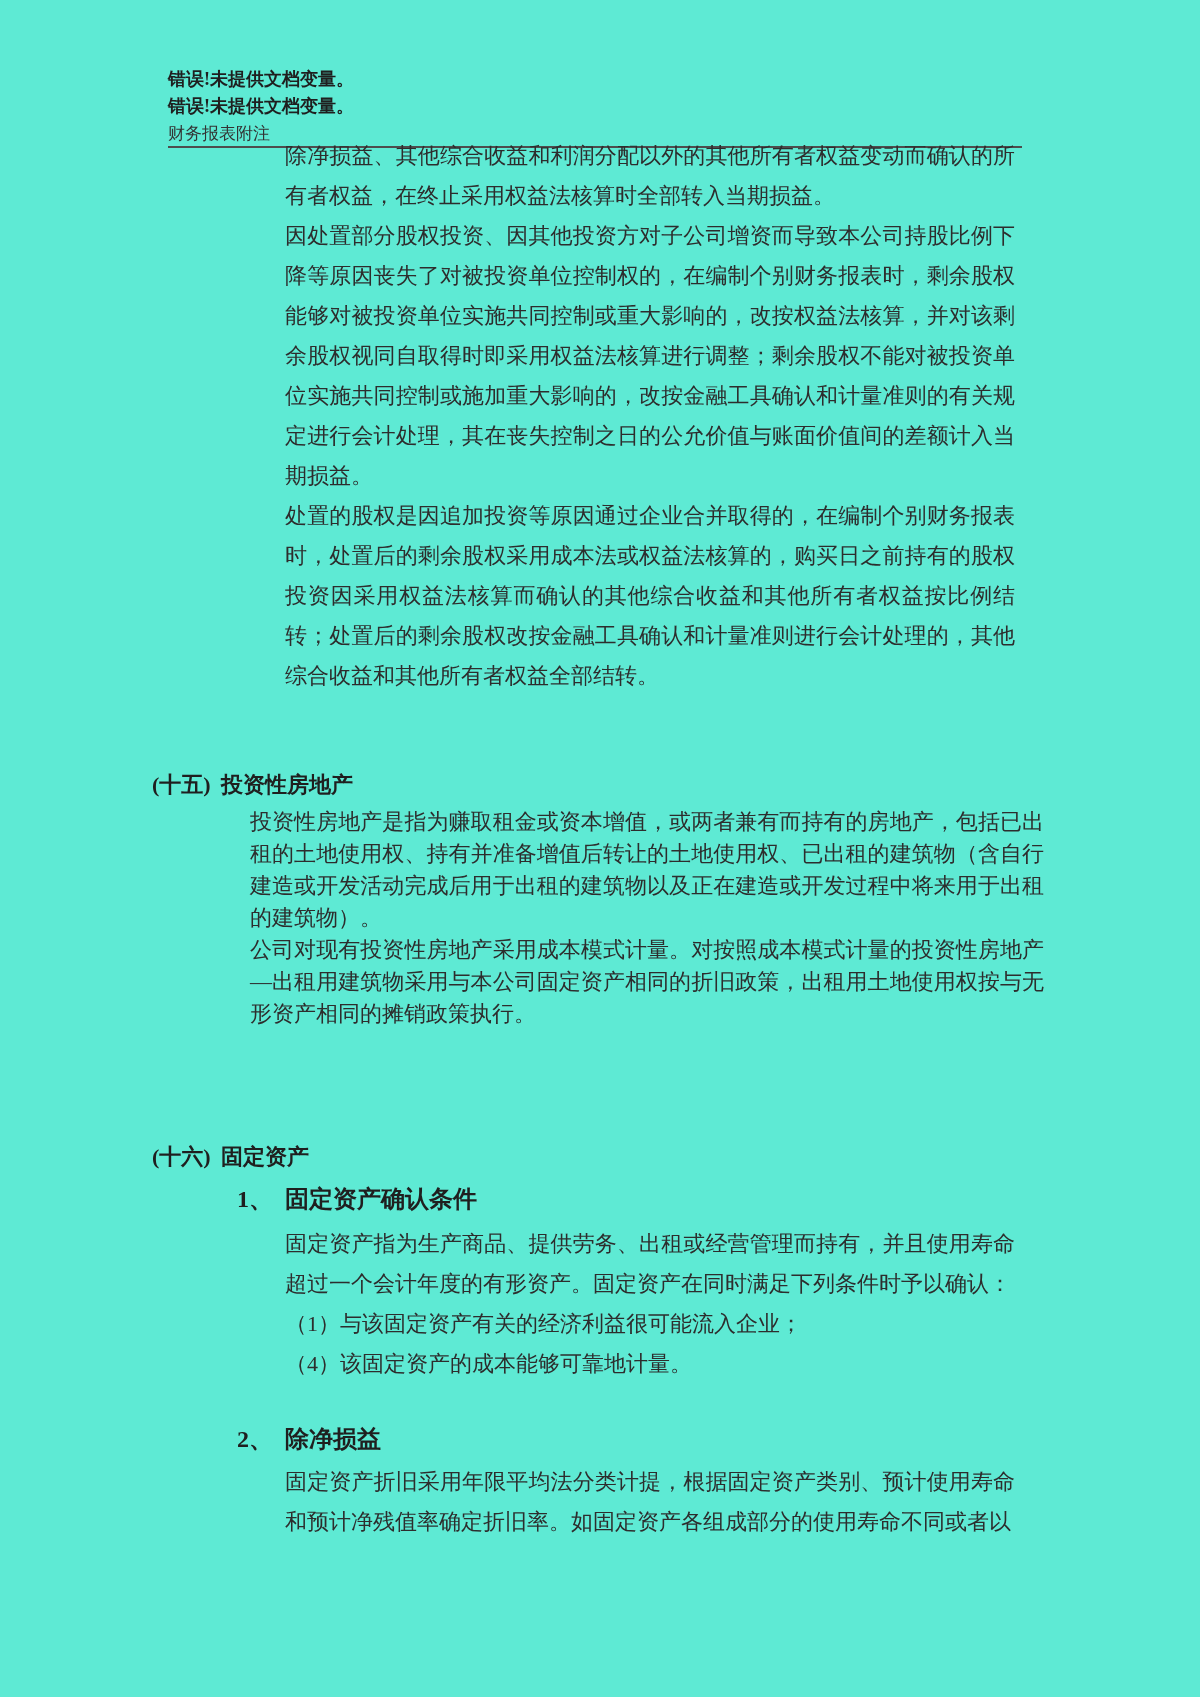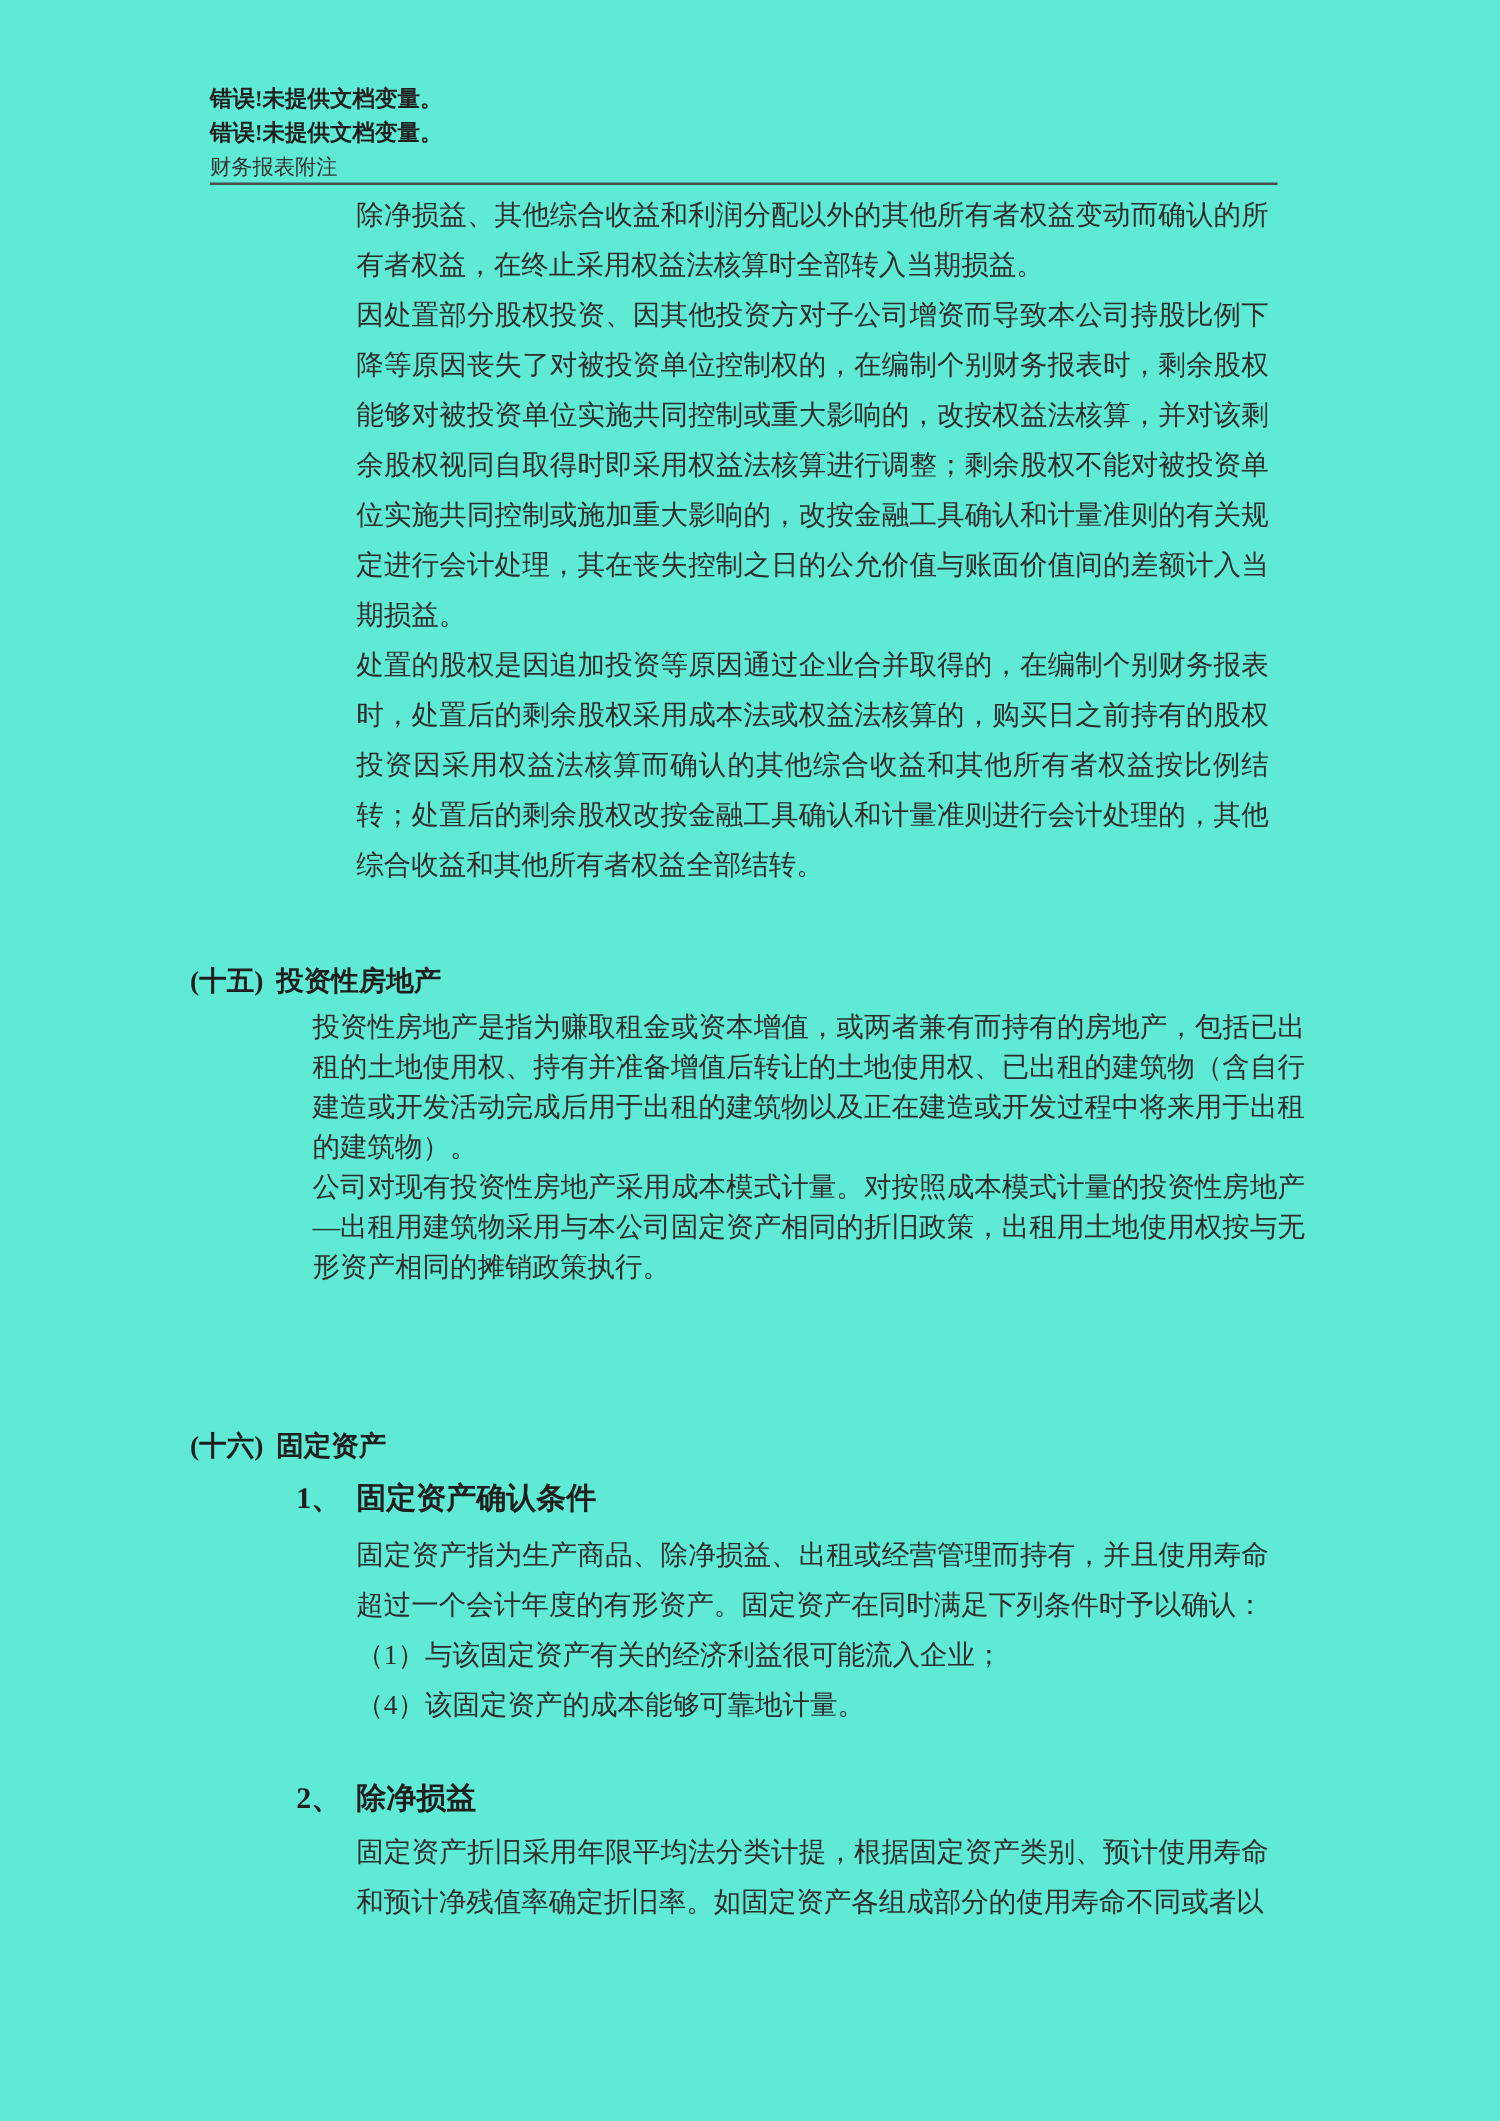--- a/index.html
+++ b/index.html
@@ -46,21 +46,21 @@
     left: 285px;
     width: 730px;
     line-height: 40px;
   }
   .col-mid {
     position: absolute;
     left: 250px;
     width: 794px;
     line-height: 32px;
   }
-  .para-abc { top: 152px; }
+  .para-abc { top: 136px; }
   .para-d   { top: 806px; }
   .para-e   { top: 1224px; line-height: 40px; }
   .para-f   { top: 1462px; left: 285px; width: 730px; line-height: 40px; }
   
   .section-heading {
     position: absolute;
     left: 152px;
     font-size: 22px;
     font-weight: bold;
     color: #1f1f1f;
@@ -116,21 +116,21 @@
   </div>
 
   <div class="section-heading sec-16">
     <span class="sec-label">(十六)</span><span>固定资产</span>
   </div>
 
   <div class="subsection-heading sub-1">
     <span class="sub-number">1、</span><span>固定资产确认条件</span>
   </div>
   <div class="col-deep para-e">
-    <p class="body-para">固定资产指为生产商品、除净损益、出租或经营管理而持有，并且使用寿命超过一个会计年度的有形资产。固定资产在同时满足下列条件时予以确认：</p>
+    <p class="body-para">固定资产指为生产商品、提供劳务、出租或经营管理而持有，并且使用寿命超过一个会计年度的有形资产。固定资产在同时满足下列条件时予以确认：</p>
     <p class="body-para">（1）与该固定资产有关的经济利益很可能流入企业；</p>
     <p class="body-para">（4）该固定资产的成本能够可靠地计量。</p>
   </div>
 
   <div class="subsection-heading sub-2">
     <span class="sub-number">2、</span><span>除净损益</span>
   </div>
   <div class="col-deep para-f body-para">
     <p class="body-para">固定资产折旧采用年限平均法分类计提，根据固定资产类别、预计使用寿命和预计净残值率确定折旧率。如固定资产各组成部分的使用寿命不同或者以</p>
   </div>

